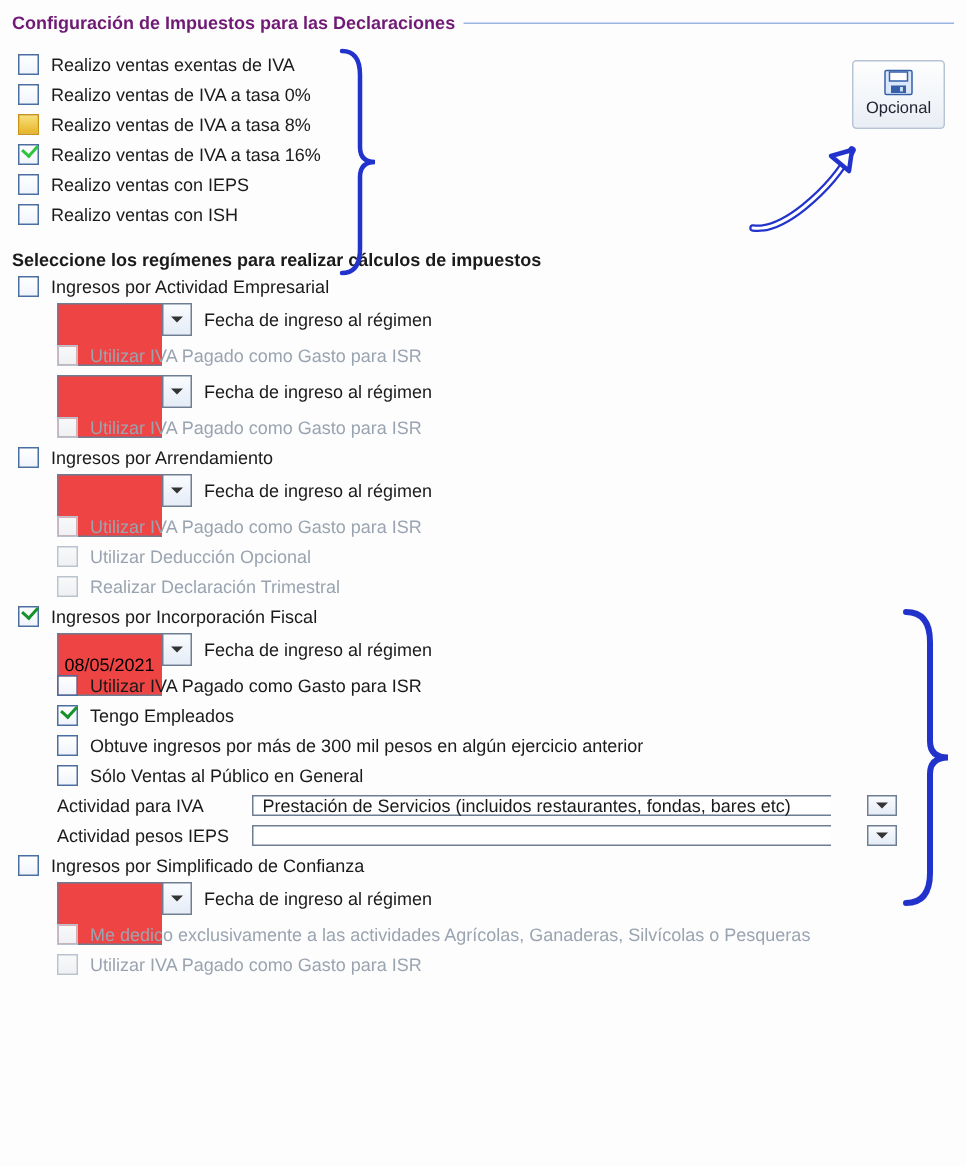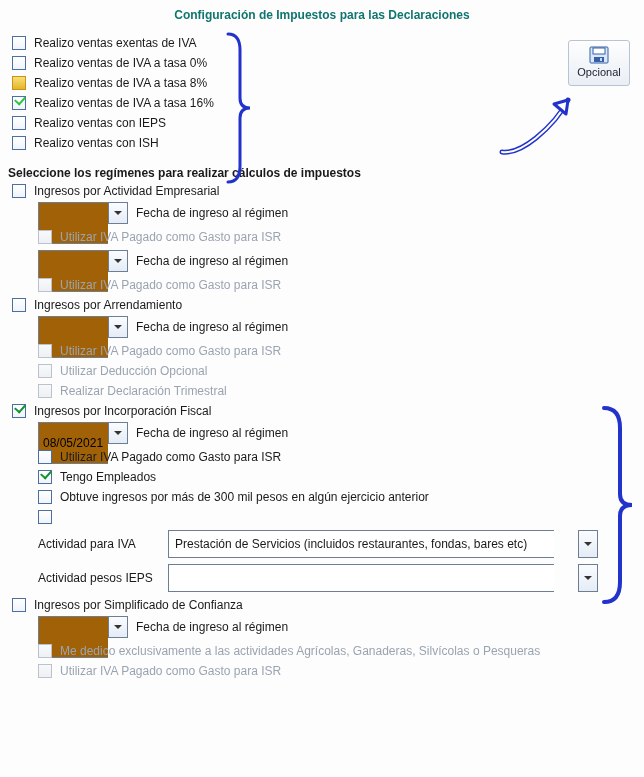--- a/index.html
+++ b/index.html
@@ -8,25 +8,24 @@
     padding: 8px;
     font-family: "Segoe UI", Tahoma, sans-serif;
     font-size: 12px;
     color: #1a1a1a;
     background: #fdfdfe;
     width: 644px;
   }
   .section-header {
     display: flex;
     align-items: center;
-    color: #0f766e;
+    color: #701a75;
     font-weight: 600;
     font-size: 12px;
     margin-bottom: 8px;
-    flex-direction: column;
   }
   .section-header .line {
     flex: 1;
     height: 1px;
     background: #9ab3e0;
     margin-left: 6px;
   }
   .top-row {
     display: flex;
     align-items: flex-start;
@@ -106,38 +105,38 @@
     align-items:stretch;
     height:22px;
     margin-right:8px;
   }
   .date-input input {
     width: 70px;
     border:1px solid #6d7d92;
     border-right:none;
     font: inherit;
     padding: 20px 4px;
-    background:#a16207;
+    background:#ef4444;
   }
   .date-input .dd {
     width:20px;
     border:1px solid #6d7d92;
     background: linear-gradient(#fafcff,#e5ecf6);
     display:flex;align-items:center;justify-content:center;
   }
   .date-input .dd::after{
     content:"";
     border:4px solid transparent;
     border-top-color:#333;
     margin-top:3px;
   }
   .combo {
     display:flex;
     align-items:stretch;
-    height:28px;
+    height:14px;
     gap:24px;
   }
   .combo select-box, .combo .box {
     flex:1;
     border:1px solid #6d7d92;
     border-right:none;
     background: linear-gradient(#fff,#fff);
     padding:2px 6px;
     font:inherit;
     display:flex;align-items:center;
@@ -316,20 +315,21 @@
     <div class="chk-row">
       <span class="chk checked"></span>
       <span>Tengo Empleados</span>
     </div>
     <div class="chk-row">
       <span class="chk"></span>
       <span>Obtuve ingresos por más de 300 mil pesos en algún ejercicio anterior</span>
     </div>
     <div class="chk-row">
       <span class="chk"></span>
+      <span>Sólo Ventas al Público en General</span>
     </div>
     <div class="field-row">
       <span class="field-label">Actividad para IVA</span>
       <div class="combo" style="flex:1;">
         <span class="box">Prestación de Servicios (incluidos restaurantes, fondas, bares etc)</span>
         <span class="dd"></span>
       </div>
     </div>
     <div class="field-row">
       <span class="field-label">Actividad pesos IEPS</span>

